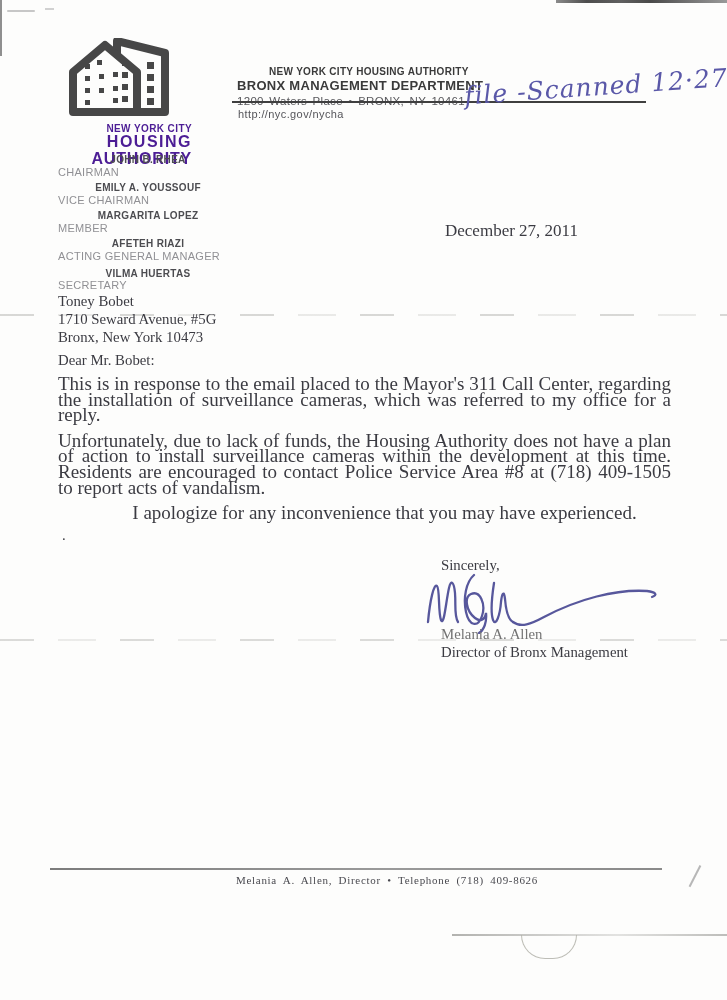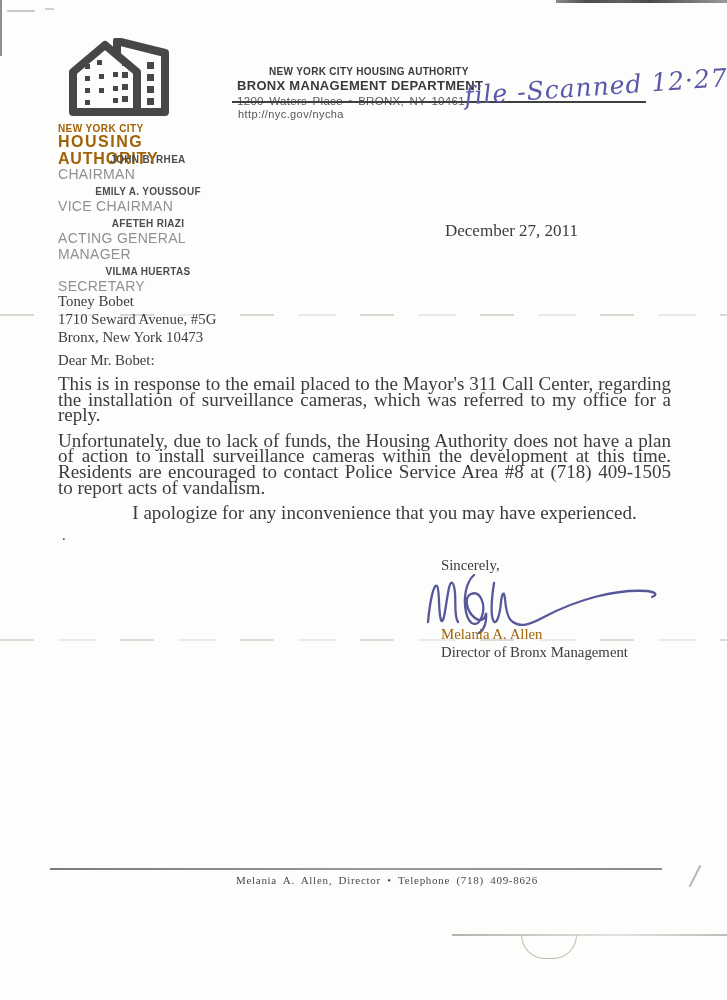--- a/index.html
+++ b/index.html
@@ -25,22 +25,22 @@
   .scanline-1{left:0;top:314px;width:727px;opacity:.6;}
   .scanline-2{left:0;top:639px;width:727px;opacity:.55;}
   .scanline-3{left:452px;top:934px;width:275px;opacity:.8;
     background:linear-gradient(90deg,rgba(120,120,115,.7),rgba(120,120,115,.25) 60%,rgba(120,120,115,.6));height:1.5px;}
   .arc-artifact{position:absolute;left:521px;top:935px;width:54px;height:23px;
     border:1px solid #b3b3ab;border-top:none;border-radius:0 0 28px 28px;opacity:.85;}
   .slash-mark{position:absolute;left:694px;top:864px;width:1.5px;height:24px;background:#a5a5a5;
     transform:rotate(27deg);opacity:.8;}
 
   
-  .logo{position:absolute;left:58px;top:38px;width:134px;text-align:left;
-    font-family:"Liberation Sans", sans-serif;color:#a16207;}
+  .logo{position:absolute;left:58px;top:38px;width:134px;text-align:right;
+    font-family:"Liberation Sans", sans-serif;color:#4c1d95;}
   .logo svg{display:block;margin:0 auto;}
   .logo-l1{font-size:10px;font-weight:bold;letter-spacing:.4px;margin-top:1px;}
   .logo-l2{font-size:16px;font-weight:bold;letter-spacing:1.5px;line-height:1.05;}
   .logo-l3{font-size:16px;font-weight:bold;letter-spacing:.8px;line-height:1.05;}
 
   .header-block{position:absolute;left:237px;top:66px;width:420px;
     font-family:"Liberation Sans", sans-serif;color:#3a3a3a;}
   .org-name{font-size:10px;font-weight:bold;letter-spacing:.3px;padding-left:32px;}
   .dept-name{font-size:13px;font-weight:bold;letter-spacing:.3px;margin-top:1px;}
   .addr-line{font-size:11.5px;color:#58585c;margin-top:2px;letter-spacing:.3px;word-spacing:2px;}
@@ -50,38 +50,38 @@
 
   .handwriting{position:absolute;left:464px;top:72px;width:270px;
     font-family:"DejaVu Serif", serif;font-style:italic;
     font-size:25px;color:#5a58a8;transform:rotate(-4deg);letter-spacing:1px;white-space:nowrap;}
 
   
   .officials{position:absolute;left:58px;top:154px;width:180px;
     font-family:"Liberation Sans", sans-serif;}
   .official{margin-bottom:4.5px;}
   .official .o-name{font-size:10px;font-weight:bold;color:#4c4c50;letter-spacing:.3px;text-align:center;}
-  .official .o-title{font-size:14px;color:#909094;letter-spacing:.3px;margin-top:.5px;}
+  .official .o-title{font-size:11px;color:#909094;letter-spacing:.3px;margin-top:.5px;}
   .official:nth-child(4){margin-top:3px;}
   .official:nth-child(5){margin-top:6px;}
 
   
   .date-line{position:absolute;left:445px;top:221px;font-size:17px;color:#3b3b42;}
   .recipient{position:absolute;left:58px;top:293px;font-size:14.8px;line-height:17.8px;color:#3b3b42;}
   .salutation{position:absolute;left:58px;top:352px;font-size:14.8px;color:#3b3b42;}
   .body-text{position:absolute;left:58px;top:366px;width:613px;}
   .body-text p{margin:10px 0 0 0;font-size:19px;line-height:15.6px;
     text-align:justify;color:#3b3b42;}
   .body-text p.no-justify{text-align:center;margin-left:40px;}
   .stray-period{position:absolute;left:62px;top:527px;font-size:14.8px;color:#3b3b42;}
 
   
   .closing{position:absolute;left:441px;top:557px;font-size:14.8px;color:#3b3b42;}
   .signature{position:absolute;left:420px;top:570px;}
-  .signer-name{position:absolute;left:441px;top:626px;font-size:14.8px;color:#a16207;}
+  .signer-name{position:absolute;left:441px;top:626px;font-size:14.8px;color:#737373;}
   .signer-title{position:absolute;left:441px;top:644px;font-size:14.8px;color:#3b3b42;}
 
   
   .footer-rule{position:absolute;left:50px;top:868px;width:612px;height:1.5px;
     background:linear-gradient(90deg,#7c7c7c,#9a9a9a 55%,#8a8a8a);}
   .footer-text{position:absolute;left:236px;top:874px;font-size:11px;color:#49494f;
     letter-spacing:.7px;word-spacing:3px;}
 </style>
 </head>
 <body>
@@ -139,20 +139,24 @@
   <div class="officials">
     <div class="official">
       <div class="o-name">JOHN B. RHEA</div>
       <div class="o-title">CHAIRMAN</div>
     </div>
     <div class="official">
       <div class="o-name">EMILY A. YOUSSOUF</div>
       <div class="o-title">VICE CHAIRMAN</div>
     </div>
     <div class="official">
+      <div class="o-name">MARGARITA LOPEZ</div>
+      <div class="o-title">MEMBER</div>
+    </div>
+    <div class="official">
       <div class="o-name">AFETEH RIAZI</div>
       <div class="o-title">ACTING GENERAL MANAGER</div>
     </div>
     <div class="official">
       <div class="o-name">VILMA HUERTAS</div>
       <div class="o-title">SECRETARY</div>
     </div>
   </div>
 
   <div class="date-line">December 27, 2011</div>

